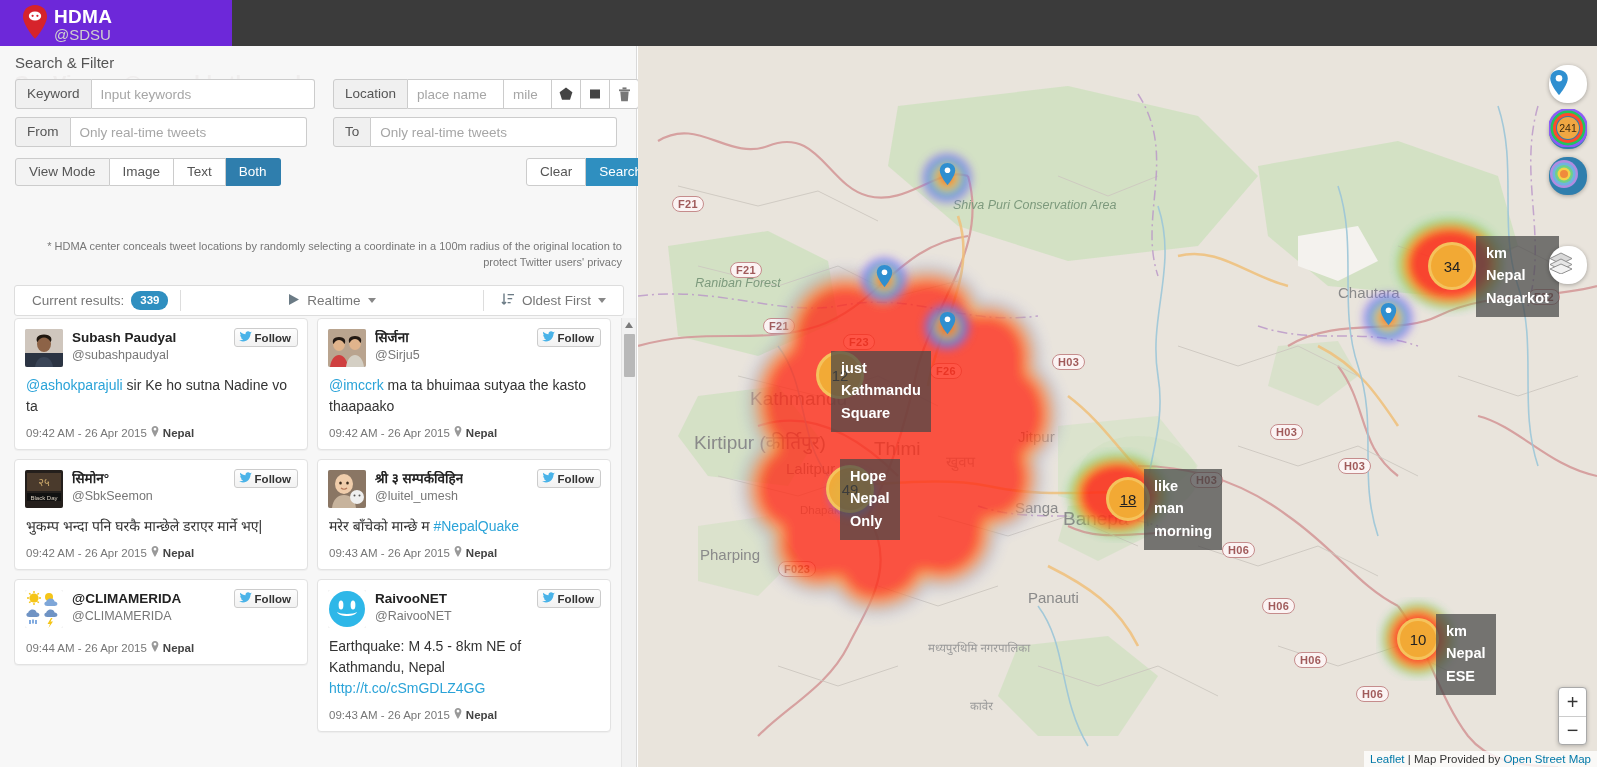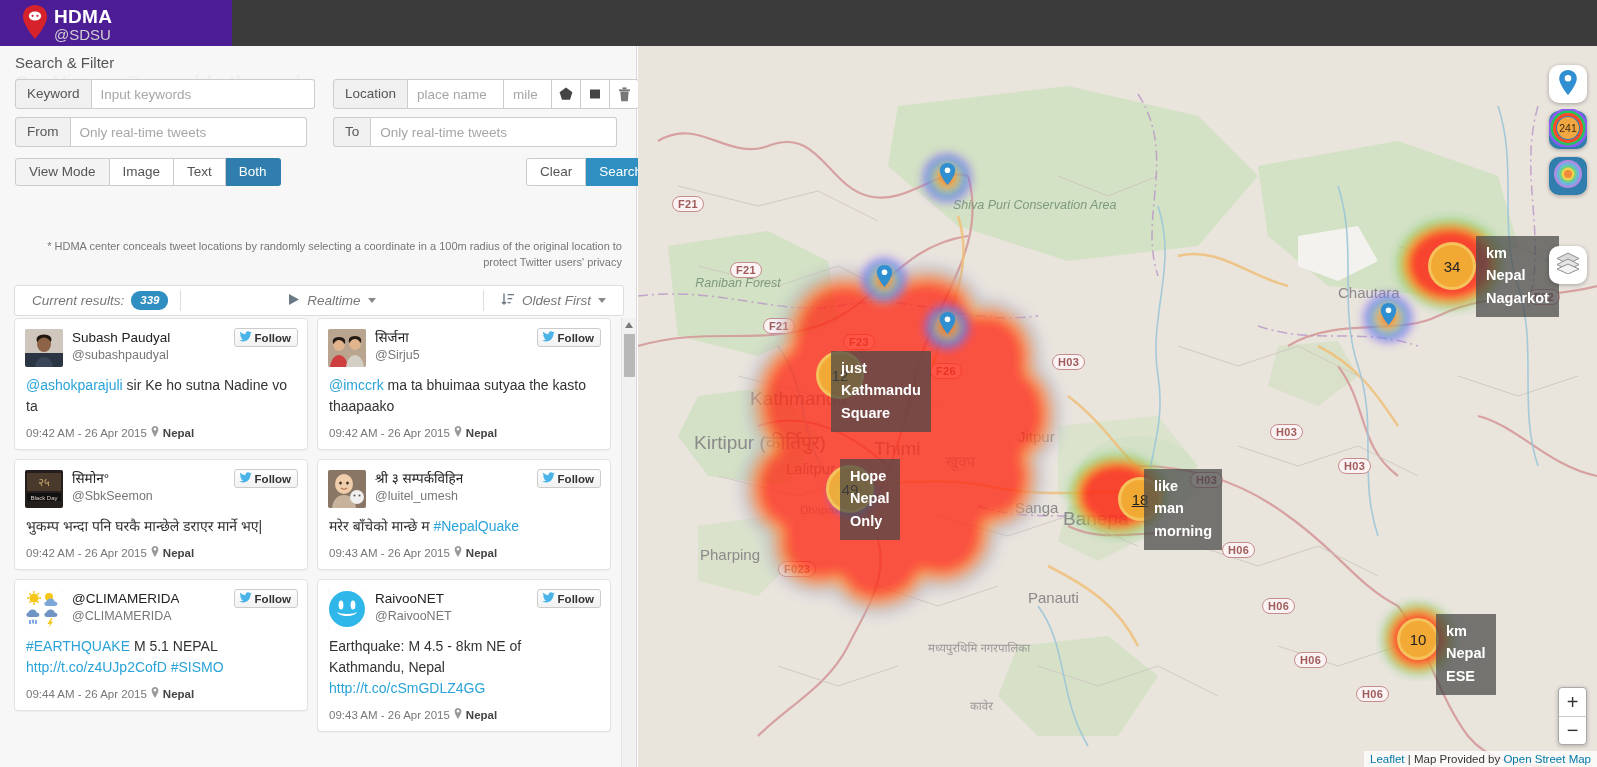--- a/index.html
+++ b/index.html
@@ -12,21 +12,21 @@
   }
   #app { position: relative; width: 1597px; height: 767px; }
 
   
   .topnav {
     position: absolute; top: 0; left: 0; width: 1597px; height: 46px;
     background: #3b3b3b;
   }
   .brand-block {
     position: absolute; left: 0; top: 0; width: 232px; height: 46px;
-    background: #4c1d95;
+    background: #6d28d9;
   }
   .brand-inner {
     position: absolute; left: 22px; top: 5px;
     display: flex; align-items: flex-start;
   }
   .pin-logo { width: 26px; height: 34px; position: relative; margin-right: 6px; }
   .pin-logo svg { display: block; }
   .brand-text { line-height: 1; padding-top: 2px; }
   .brand-hdma {
     color: #ffffff; font-size: 19px; font-weight: bold;
@@ -106,21 +106,21 @@
   }
 
   
   .resbar {
     position: absolute; left: 14px; top: 239px; width: 610px; height: 31px;
     border: 1px solid #ddd; border-radius: 3px; background: #fff;
     display: flex; align-items: center;
   }
   .res-cell {
     height: 21px; display: flex; align-items: center; justify-content: center;
-    font-size: 13.5px; color: #777; gap: 7px; font-style: italic;
+    font-size: 13.5px; color: #777; gap: 7px;
   }
   .res-cell.c1 { width: 165px; justify-content: flex-start; padding-left: 17px; }
   .res-cell.c2 { flex: 1; border-left: 1px solid #ddd; cursor: pointer; }
   .res-cell.c3 { width: 140px; border-left: 1px solid #ddd; cursor: pointer; align-items: center; }
   .badge {
     background: #2f8fc0; color: #fff; font-size: 11.5px; font-weight: bold;
     border-radius: 9px; padding: 2px 9px; line-height: 1.3;
   }
   .caret { border-left: 4px solid transparent; border-right: 4px solid transparent;
            border-top: 5px solid #888; display: inline-block; }
@@ -136,21 +136,21 @@
     background: #fff; border: 1px solid #e2e2e2; border-radius: 4px;
     margin-bottom: 9px; box-shadow: 0 1px 1px rgba(0,0,0,.04);
     overflow: hidden;
   }
   .t-head { display: flex; align-items: flex-start; padding: 10px 10px 6px 10px; position: relative; }
   .avatar {
     width: 38px; height: 38px; border-radius: 2px; flex: none; margin-right: 9px;
     background: #ccc; overflow: hidden; position: relative;
   }
   .t-names { padding-top: 1px; min-width: 0; }
-  .t-name { font-size: 13.5px; font-weight: normal; color: #222; line-height: 1.25;
+  .t-name { font-size: 13.5px; font-weight: bold; color: #222; line-height: 1.25;
             white-space: nowrap; overflow: hidden; }
   .t-handle { font-size: 12.5px; color: #777; line-height: 1.35; }
   .follow {
     position: absolute; right: 9px; top: 9px;
     background: linear-gradient(#fdfdfd,#f2f2f2); border: 1px solid #ccc;
     border-radius: 3px; font-size: 11.5px; font-weight: bold; color: #333;
     padding: 2px 6px 2px 4px; display: flex; align-items: center; gap: 3px;
     cursor: pointer; white-space: nowrap;
   }
   .t-body { padding: 2px 11px 2px 11px; font-size: 14px; color: #333; line-height: 1.5; }
@@ -194,22 +194,22 @@
   }
   .tipbox {
     position: absolute; background: rgba(70,70,70,.72); color: #fff;
     font-size: 14.5px; font-weight: bold; padding: 6px 10px 8px 10px;
     line-height: 1.55; pointer-events: none; white-space: nowrap;
   }
   .pinmark { position: absolute; pointer-events: none; }
 
   .mapctrl {
     position: absolute; right: 10px; width: 38px; height: 38px;
-    background: #fff; border-radius: 10px; box-shadow: 0 1px 4px rgba(0,0,0,.3);
-    display: flex; align-items: center; justify-content: center; cursor: pointer;
+    background: #fff; border-radius: 18px; box-shadow: 0 1px 4px rgba(0,0,0,.3);
+    display: flex; align-items: center; justify-content: flex-start; cursor: pointer;
   }
   .mapctrl.sel { background: #2f7ead; }
   .zoomctl {
     position: absolute; right: 10px; bottom: 22px; width: 29px;
     background: #fff; border: 1px solid #a9a9a9; border-radius: 4px;
     box-shadow: 0 1px 4px rgba(0,0,0,.25); overflow: hidden;
   }
   .zoomctl div {
     height: 28px; display: flex; align-items: center; justify-content: center;
     font-size: 20px; color: #333; cursor: pointer;
@@ -441,23 +441,20 @@
               </div>
               <div class="follow">
                 <span>
                   <svg width="13" height="11" viewBox="0 0 16 13">
                       <path d="M16 1.5c-.6.3-1.2.4-1.9.5.7-.4 1.2-1 1.4-1.8-.6.4-1.3.7-2.1.8C12.8.4 12 0 11.1 0 9.4 0 8 1.4 8 3.1c0 .3 0 .5.1.7C5.5 3.7 3.2 2.5 1.7.7c-.3.5-.4 1-.4 1.6 0 1.1.5 2 1.4 2.6-.5 0-1-.2-1.4-.4 0 1.5 1.1 2.8 2.5 3.1-.3.1-.6.1-.9.1-.2 0-.4 0-.6-.1.4 1.2 1.6 2.1 3 2.2-1.1.9-2.5 1.4-4 1.4H0c1.4.9 3.1 1.4 4.9 1.4 6 0 9.2-5 9.2-9.2v-.4c.7-.5 1.3-1.1 1.9-1.8z" fill="#4ab3e8"></path>
                     </svg>
                 </span>
                 <span>Follow</span>
               </div>
             </div>
-            <div class="t-body">
-              <span class="lnk">#EARTHQUAKE</span><span> M  5.1  NEPAL </span><span class="lnk">http://t.co/z4UJp2CofD #SISMO</span>
-            </div>
             <div class="t-foot">
               <span>09:44 AM - 26 Apr 2015</span>
               <span>
                 <svg width="8" height="11" viewBox="0 0 8 11">
                     <path d="M4 0C2 0 .6 1.4.6 3.3.6 5.8 4 11 4 11s3.4-5.2 3.4-7.7C7.4 1.4 6 0 4 0zm0 4.6a1.4 1.4 0 110-2.8 1.4 1.4 0 010 2.8z" fill="#999"></path>
                   </svg>
               </span>
               <b>Nepal</b>
             </div>
           </div>
@@ -803,21 +800,21 @@
       <div class="cl-inner" style="width:48px;height:48px;">
         <span>49</span>
       </div>
     </div>
     <div class="tipbox" style="left:202px;top:413px;">
       <div>Hope</div>
       <div>Nepal</div>
       <div>Only</div>
     </div>
 
-    <div class="cluster" style="left:480px;top:431px;width:44px;height:44px;text-decoration:underline;">
+    <div class="cluster" style="left:468px;top:431px;width:44px;height:44px;text-decoration:underline;">
       <div class="cl-inner" style="width:44px;height:44px;">
         <span>18</span>
       </div>
     </div>
     <div class="tipbox" style="left:506px;top:423px;">
       <div>like</div>
       <div>man</div>
       <div>morning</div>
     </div>
 

